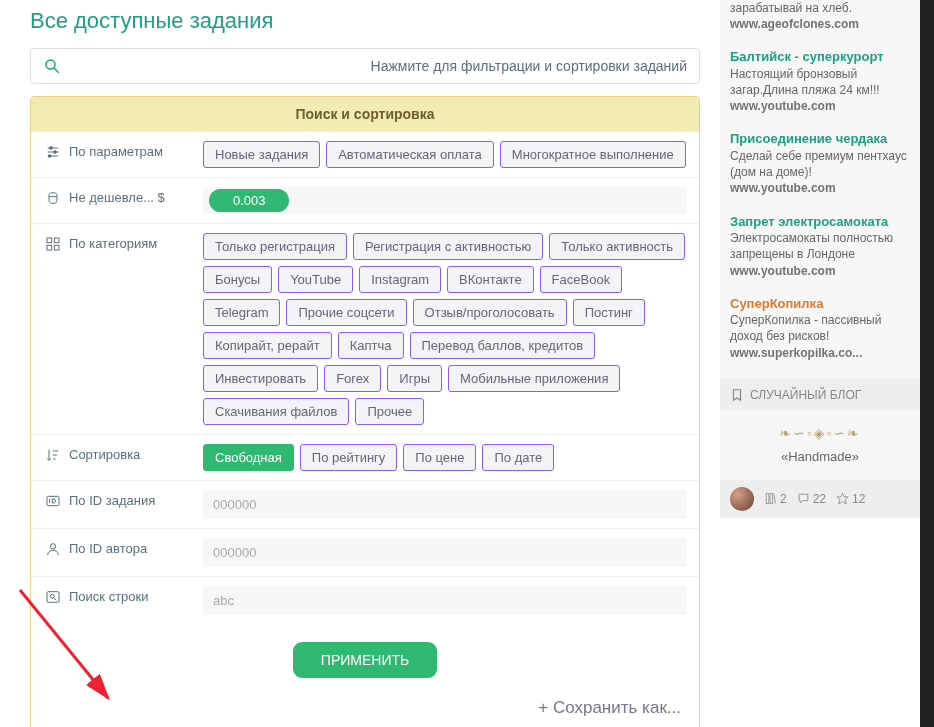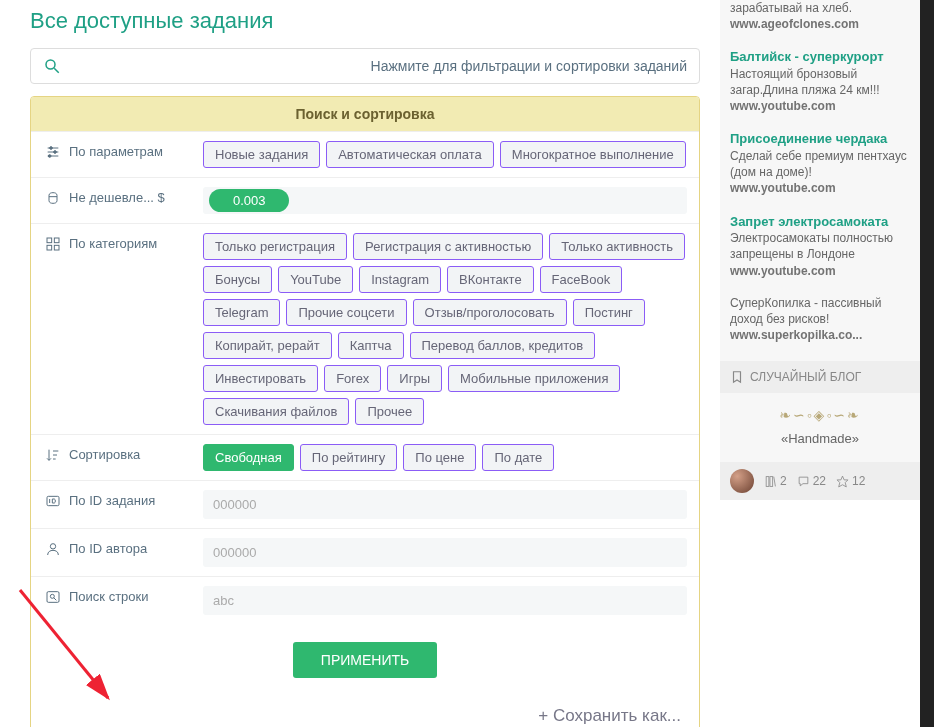--- a/index.html
+++ b/index.html
@@ -17,21 +17,21 @@
 .row:first-of-type { border-top: none; }
 .row-lbl { width: 160px; padding: 12px 10px 12px 14px; color: #5a7080; display: flex; align-items: flex-start; gap: 8px; font-size: 13px; }
 .row-body { flex: 1; padding: 9px 12px; display: flex; flex-wrap: wrap; gap: 6px; align-items: center; }
 .row-icon { width: 16px; height: 16px; flex-shrink: 0; }
 .row-icon svg { width: 16px; height: 16px; fill: none; stroke: #5a7080; stroke-width: 1.5; }
 .tag { background: #f2f4f6; border: 1px solid #8b5cf6; border-radius: 3px; padding: 5px 11px; color: #667; font-size: 13px; cursor: pointer; white-space: nowrap; }
 .tag.active { background: #2fb86f; border-color: #2fb86f; color: #fff; }
 .price-input { background: #2fb86f; color: #fff; border: none; border-radius: 12px; padding: 4px 24px; font-size: 13px; text-align: center; width: 80px; }
 .text-input { border: none; background: #f5f7f8; padding: 7px 10px; font-size: 13px; color: #888; width: 100%; border-radius: 3px; outline: none; }
 .text-input::placeholder { color: #aaa; }
-.btn-apply { background: #2fb86f; color: #fff; border: none; border-radius: 3px; padding: 10px 28px; font-size: 14px; cursor: pointer; display: block; margin: 18px auto 20px; }
+.btn-apply { background: #2fb86f; color: #fff; border: none; border-radius: 9px; padding: 10px 28px; font-size: 14px; cursor: pointer; display: block; margin: 18px auto 12px; }
 .save-as { text-align: right; padding: 8px 18px 16px; color: #778; font-size: 17px; cursor: pointer; }
 .ad { margin-bottom: 16px; font-size: 12px; line-height: 1.35; }
 .ad-title { color: #1fa085; font-weight: bold; font-size: 13px; cursor: pointer; }
 .ad-desc { color: #666; }
 .ad-url { color: #737373; font-weight: bold; }
 .ad.orange .ad-title { color: #e07a2a; }
 .blog-head { background: #eee; padding: 9px 10px; color: #888; font-size: 12px; margin: 18px -10px 14px; display: flex; align-items: center; gap: 6px; }
 .blog-head svg { width: 14px; height: 14px; }
 .deco { text-align: center; color: #b8a878; font-size: 14px; letter-spacing: 2px; margin-bottom: 8px; }
 .blog-title { text-align: center; color: #666; font-size: 13px; margin-bottom: 16px; }
@@ -207,20 +207,21 @@
       <div class="ad-title">Присоединение чердака</div>
       <div class="ad-desc">Сделай себе премиум пентхаус (дом на доме)!</div>
       <div class="ad-url">www.youtube.com</div>
     </div>
     <div class="ad">
       <div class="ad-title">Запрет электросамоката</div>
       <div class="ad-desc">Электросамокаты полностью запрещены в Лондоне</div>
       <div class="ad-url">www.youtube.com</div>
     </div>
     <div class="ad orange">
+      <div class="ad-title">СуперКопилка</div>
       <div class="ad-desc">СуперКопилка - пассивный доход без рисков!</div>
       <div class="ad-url">www.superkopilka.co...</div>
     </div>
     <div class="blog-head">
       <svg viewBox="0 0 24 24" stroke="#888" fill="none" stroke-width="2">
         <path d="M6 3h12v18l-6-4-6 4z"></path>
       </svg>
       <span>СЛУЧАЙНЫЙ БЛОГ</span>
     </div>
     <div class="deco">❧∽◦◈◦∽❧</div>

